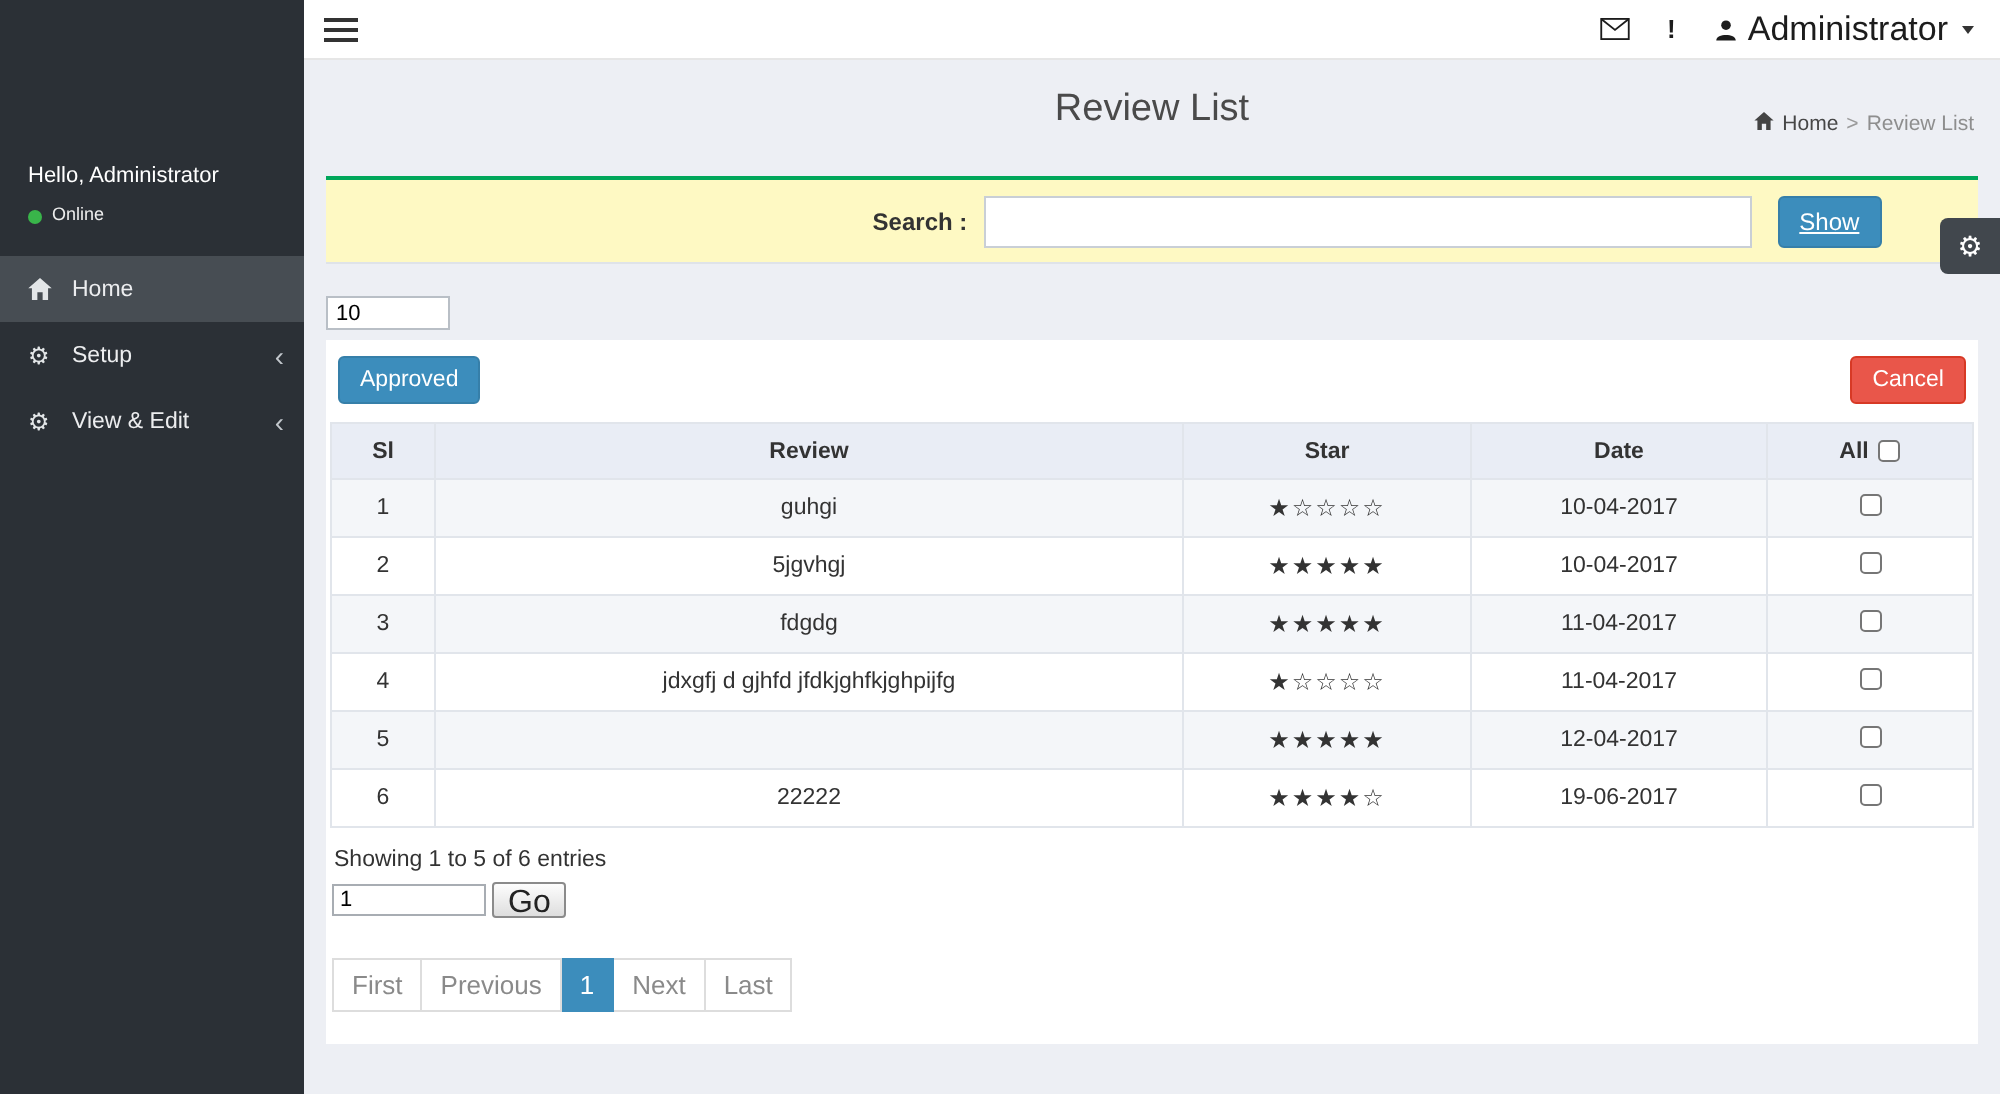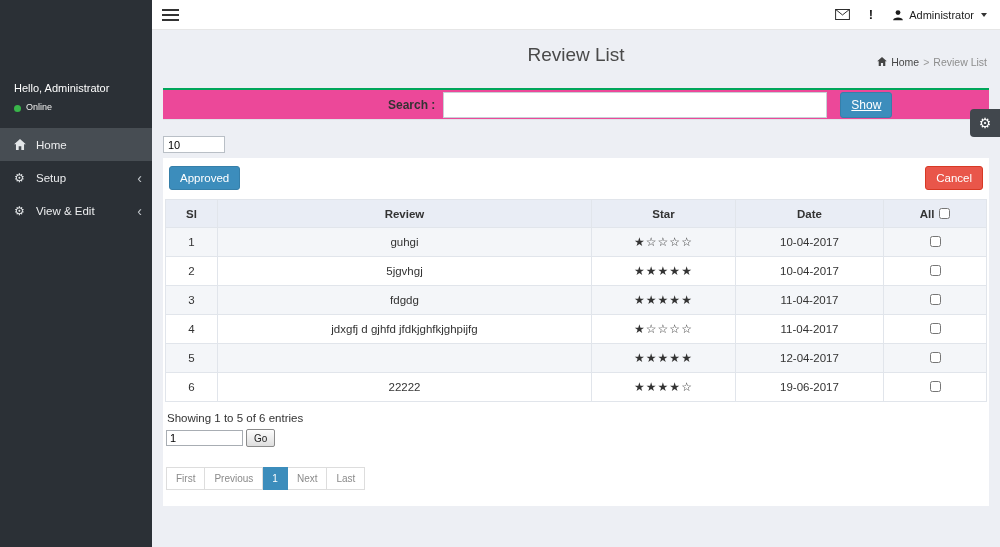--- a/index.html
+++ b/index.html
@@ -30,32 +30,32 @@
   .navbar {
     position: absolute; left: 152px; top: 0; width: 848px; height: 30px;
     background: #fff; border-bottom: 1px solid #e6e6e6;
     display: flex; align-items: center; z-index: 6;
   }
   .hamburger { margin-left: 10px; display: flex; flex-direction: column; gap: 3px; cursor: pointer; }
   .hamburger span { width: 17px; height: 2px; background: #333; }
   .nav-right { margin-left: auto; display: flex; align-items: center; gap: 19px; padding-right: 13px; }
   .nav-icon { color: #1c1c1c; display: inline-flex; align-items: center; cursor: pointer; }
   .alert-glyph { font-weight: bold; font-size: 13px; }
-  .user-menu { display: flex; align-items: center; gap: 5px; cursor: pointer; font-size: 11px; color: #1c1c1c; }
+  .user-menu { display: flex; align-items: center; gap: 5px; cursor: pointer; font-size: 17px; color: #1c1c1c; }
   .caret { width: 0; height: 0; border-left: 3.5px solid transparent; border-right: 3.5px solid transparent; border-top: 4px solid #333; margin-left: 2px; }
 
   
   .content { position: absolute; left: 152px; top: 30px; width: 848px; height: 517px; background: #edeff4; padding: 0 11px; overflow: hidden; }
   .content-header { position: relative; height: 58px; }
   .page-title { padding-top: 14px; text-align: center; font-size: 19px; font-weight: 400; color: #4a4a4a; }
   .breadcrumb { position: absolute; right: 2px; top: 26px; font-size: 10.5px; color: #474747; display: flex; align-items: center; gap: 4px; }
   .breadcrumb .sep { color: #9a9a9a; }
   .breadcrumb .current { color: #8e8e8e; }
 
-  .search-box { background: #ec4899; border-top: 2px solid #00a65a; border-bottom: 1px solid #dfe3e8; height: 32px; display: flex; align-items: center; }
+  .search-box { background: #fef9c3; border-top: 2px solid #00a65a; border-bottom: 1px solid #dfe3e8; height: 44px; display: flex; align-items: center; justify-content: center; }
   .search-label { margin-left: 225px; font-size: 12px; font-weight: bold; color: #333; white-space: nowrap; }
   .search-input { margin-left: 8px; width: 384px; height: 26px; border: 1px solid #c9cfd6; padding: 0 6px; font-size: 12px; background: #fff; }
   .btn { border-radius: 3px; cursor: pointer; color: #fff; }
   .btn-show { margin-left: 13px; background: #3c8dbc; border: 1px solid #367fa9; font-size: 12px; padding: 5px 10px; text-decoration: underline; }
 
   .page-size-input { display: block; margin-top: 16px; width: 62px; height: 17px; border: 1px solid #b9bfc6; font-size: 11px; padding: 0 4px; }
 
   .panel { background: #fff; margin-top: 5px; padding: 6px 2px 16px; }
   .panel-actions { display: flex; justify-content: space-between; gap: 5px; padding: 2px 4px 9px; }
   .btn-approved { background: #3c8dbc; border: 1px solid #367fa9; font-size: 11.5px; padding: 5px 10px; }
@@ -66,24 +66,24 @@
   .review-table thead th { background: #e9edf5; height: 28px; font-weight: bold; text-align: center; }
   .review-table tbody td { height: 29px; text-align: center; overflow: hidden; white-space: nowrap; }
   .review-table tbody tr:nth-child(odd) { background: #f4f6f9; }
   .star-cell { font-size: 12px; letter-spacing: 1px; }
   .all-header { display: inline-flex; align-items: center; gap: 5px; }
   input[type="checkbox"] { width: 11px; height: 11px; cursor: pointer; }
 
   .showing { font-size: 11.5px; color: #333; margin: 10px 0 5px 2px; }
   .goto-row { margin-left: 1px; display: flex; align-items: center; }
   .goto-input { width: 77px; height: 16px; border: 1px solid #a8adb3; font-size: 11px; padding: 0 3px; }
-  .go-btn { margin-left: 3px; font-size: 10px; padding: 1px 7px; background: linear-gradient(#fdfdfd, #dedede); border: 1px solid #8b8b8b; border-radius: 2px; cursor: pointer; color: #222; height: 18px; }
+  .go-btn { margin-left: 3px; font-size: 16px; padding: 1px 7px; background: linear-gradient(#fdfdfd, #dedede); border: 1px solid #8b8b8b; border-radius: 2px; cursor: pointer; color: #222; height: 18px; }
 
   .pagination { margin: 20px 0 0 1px; display: flex; }
-  .page-btn { border: 1px solid #ddd; background: #fff; color: #8a8a8a; font-size: 10px; padding: 5px 9px; cursor: pointer; }
+  .page-btn { border: 1px solid #ddd; background: #fff; color: #8a8a8a; font-size: 13px; padding: 5px 9px; cursor: pointer; }
   .page-btn + .page-btn { border-left: none; }
   .page-btn.active { background: #3c8dbc; color: #fff; border-color: #3c8dbc; }
 
   
   .settings-tab {
     position: absolute; top: 109px; right: 0; width: 30px; height: 28px;
     background: #41474d; color: #fff; border-radius: 4px 0 0 4px;
     display: flex; align-items: center; justify-content: center;
     font-size: 14px; cursor: pointer; z-index: 20;
   }

